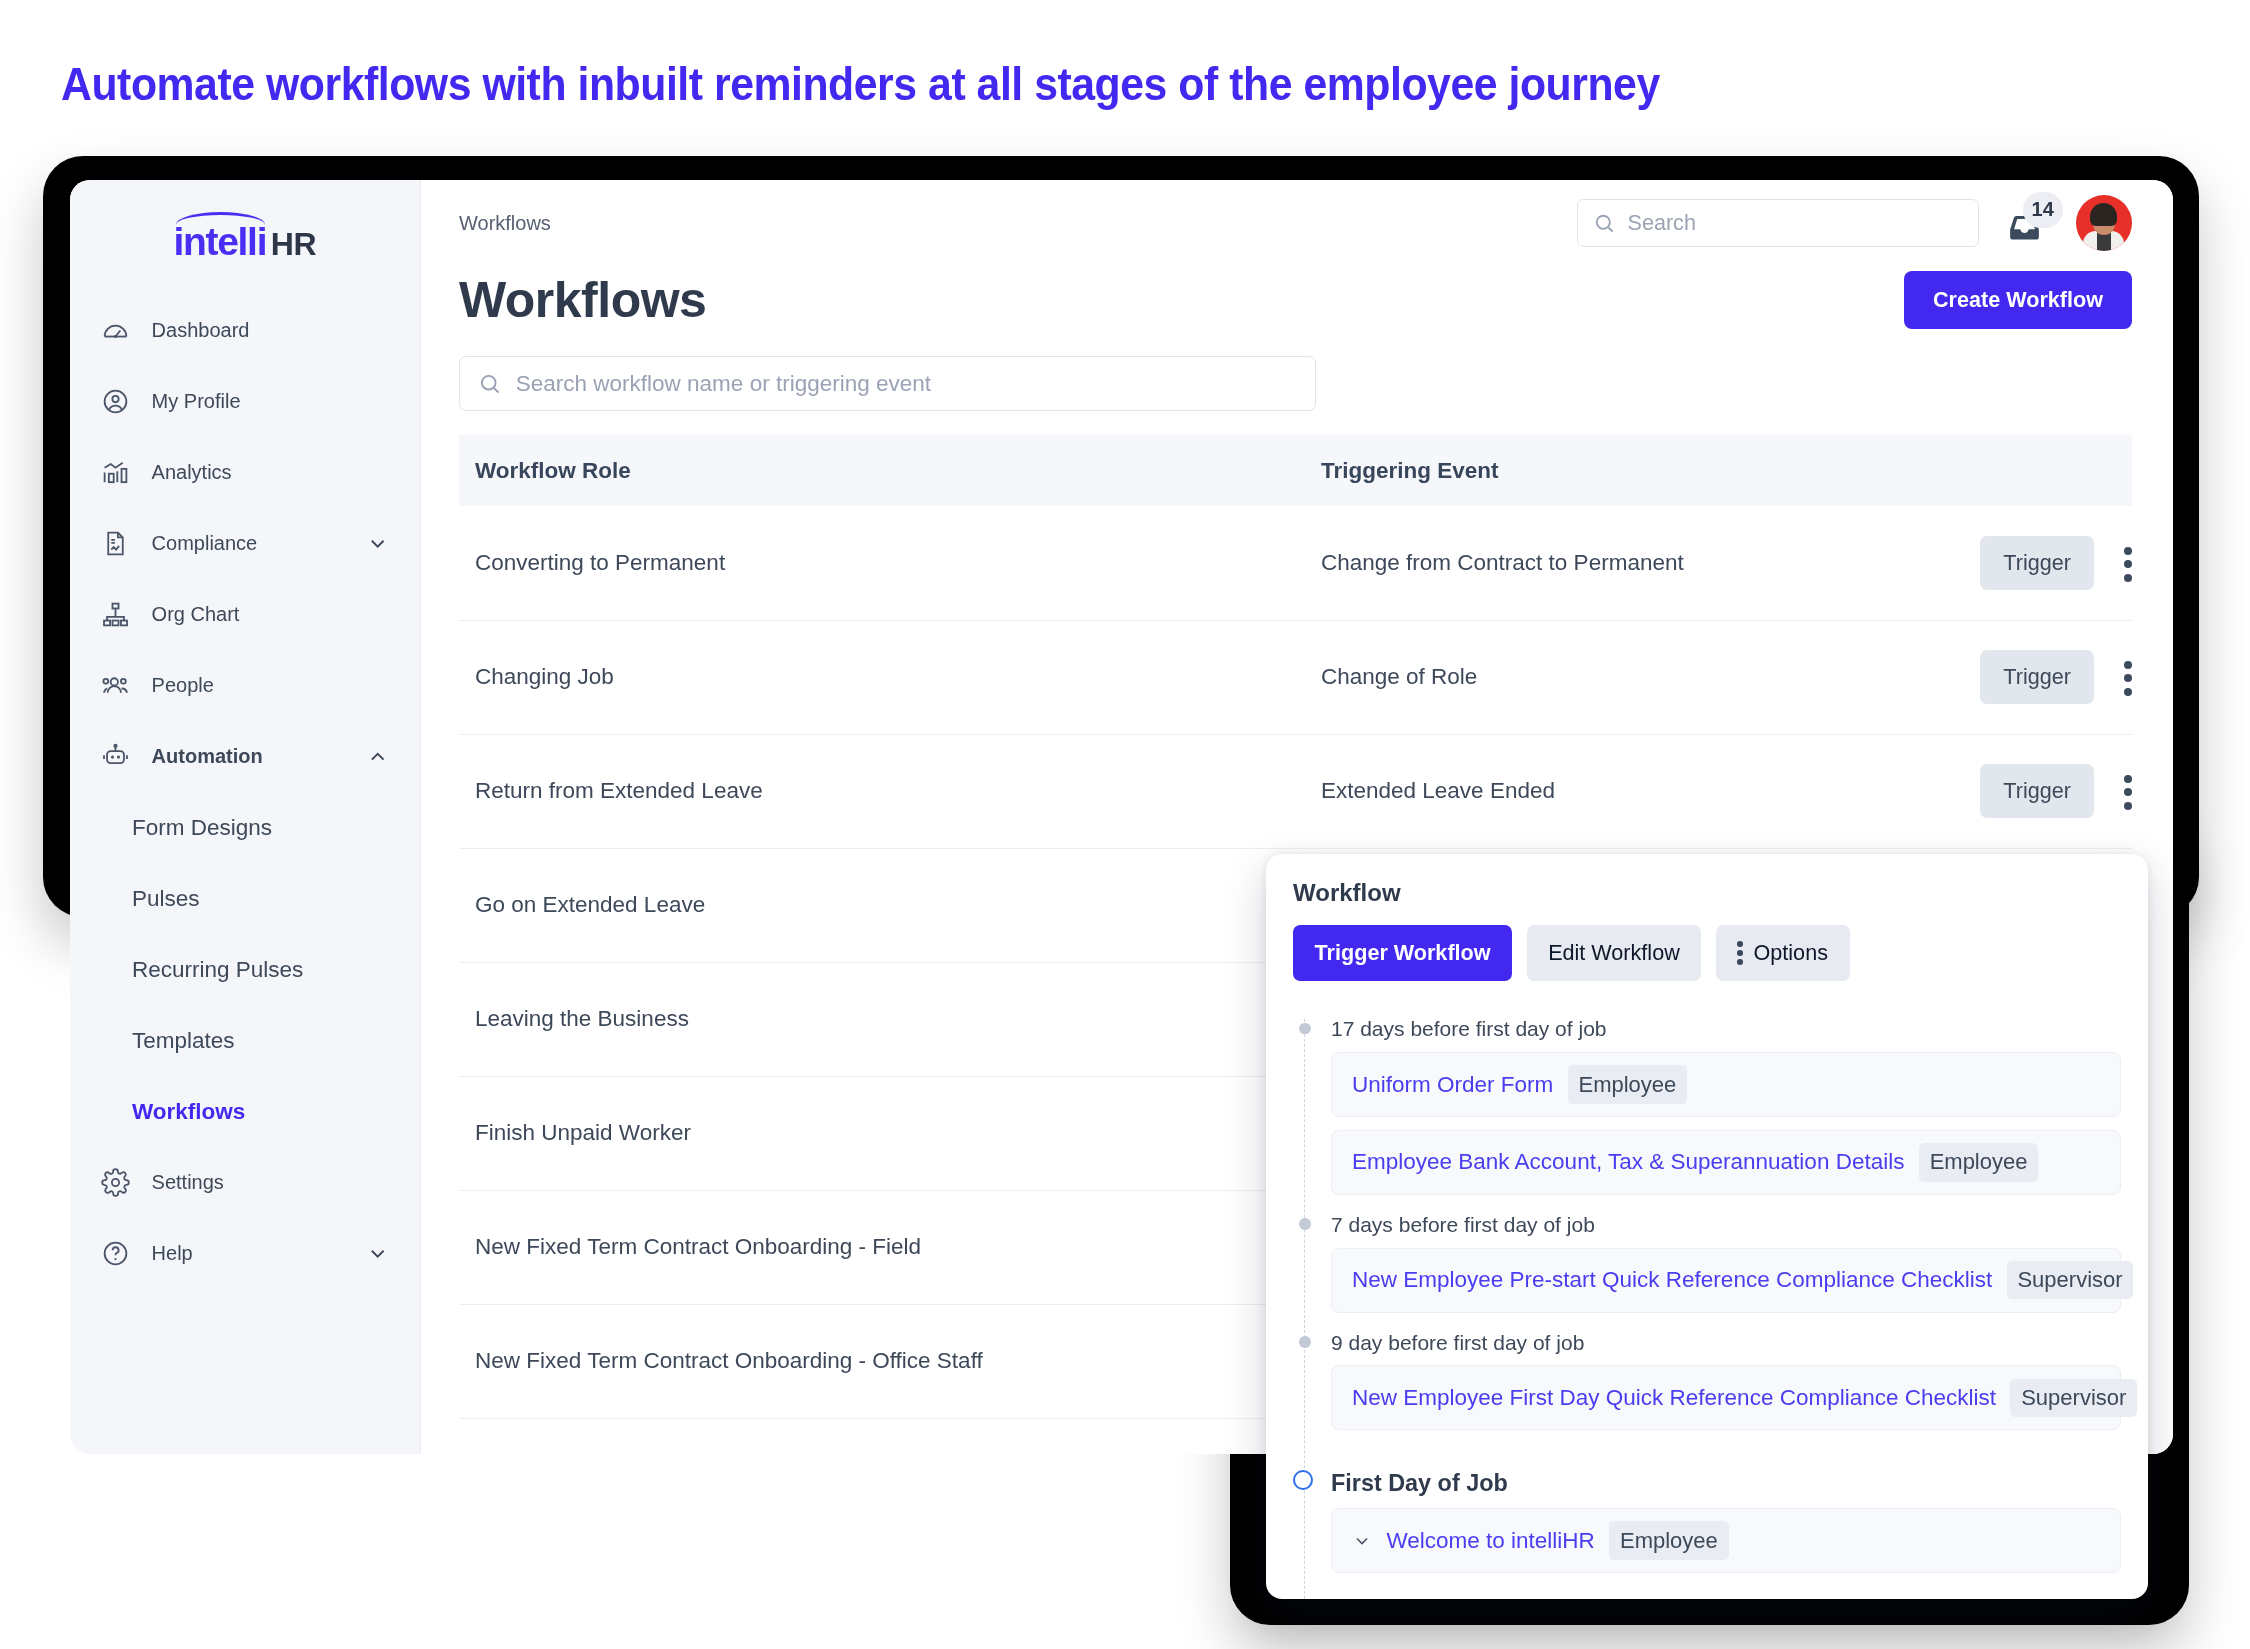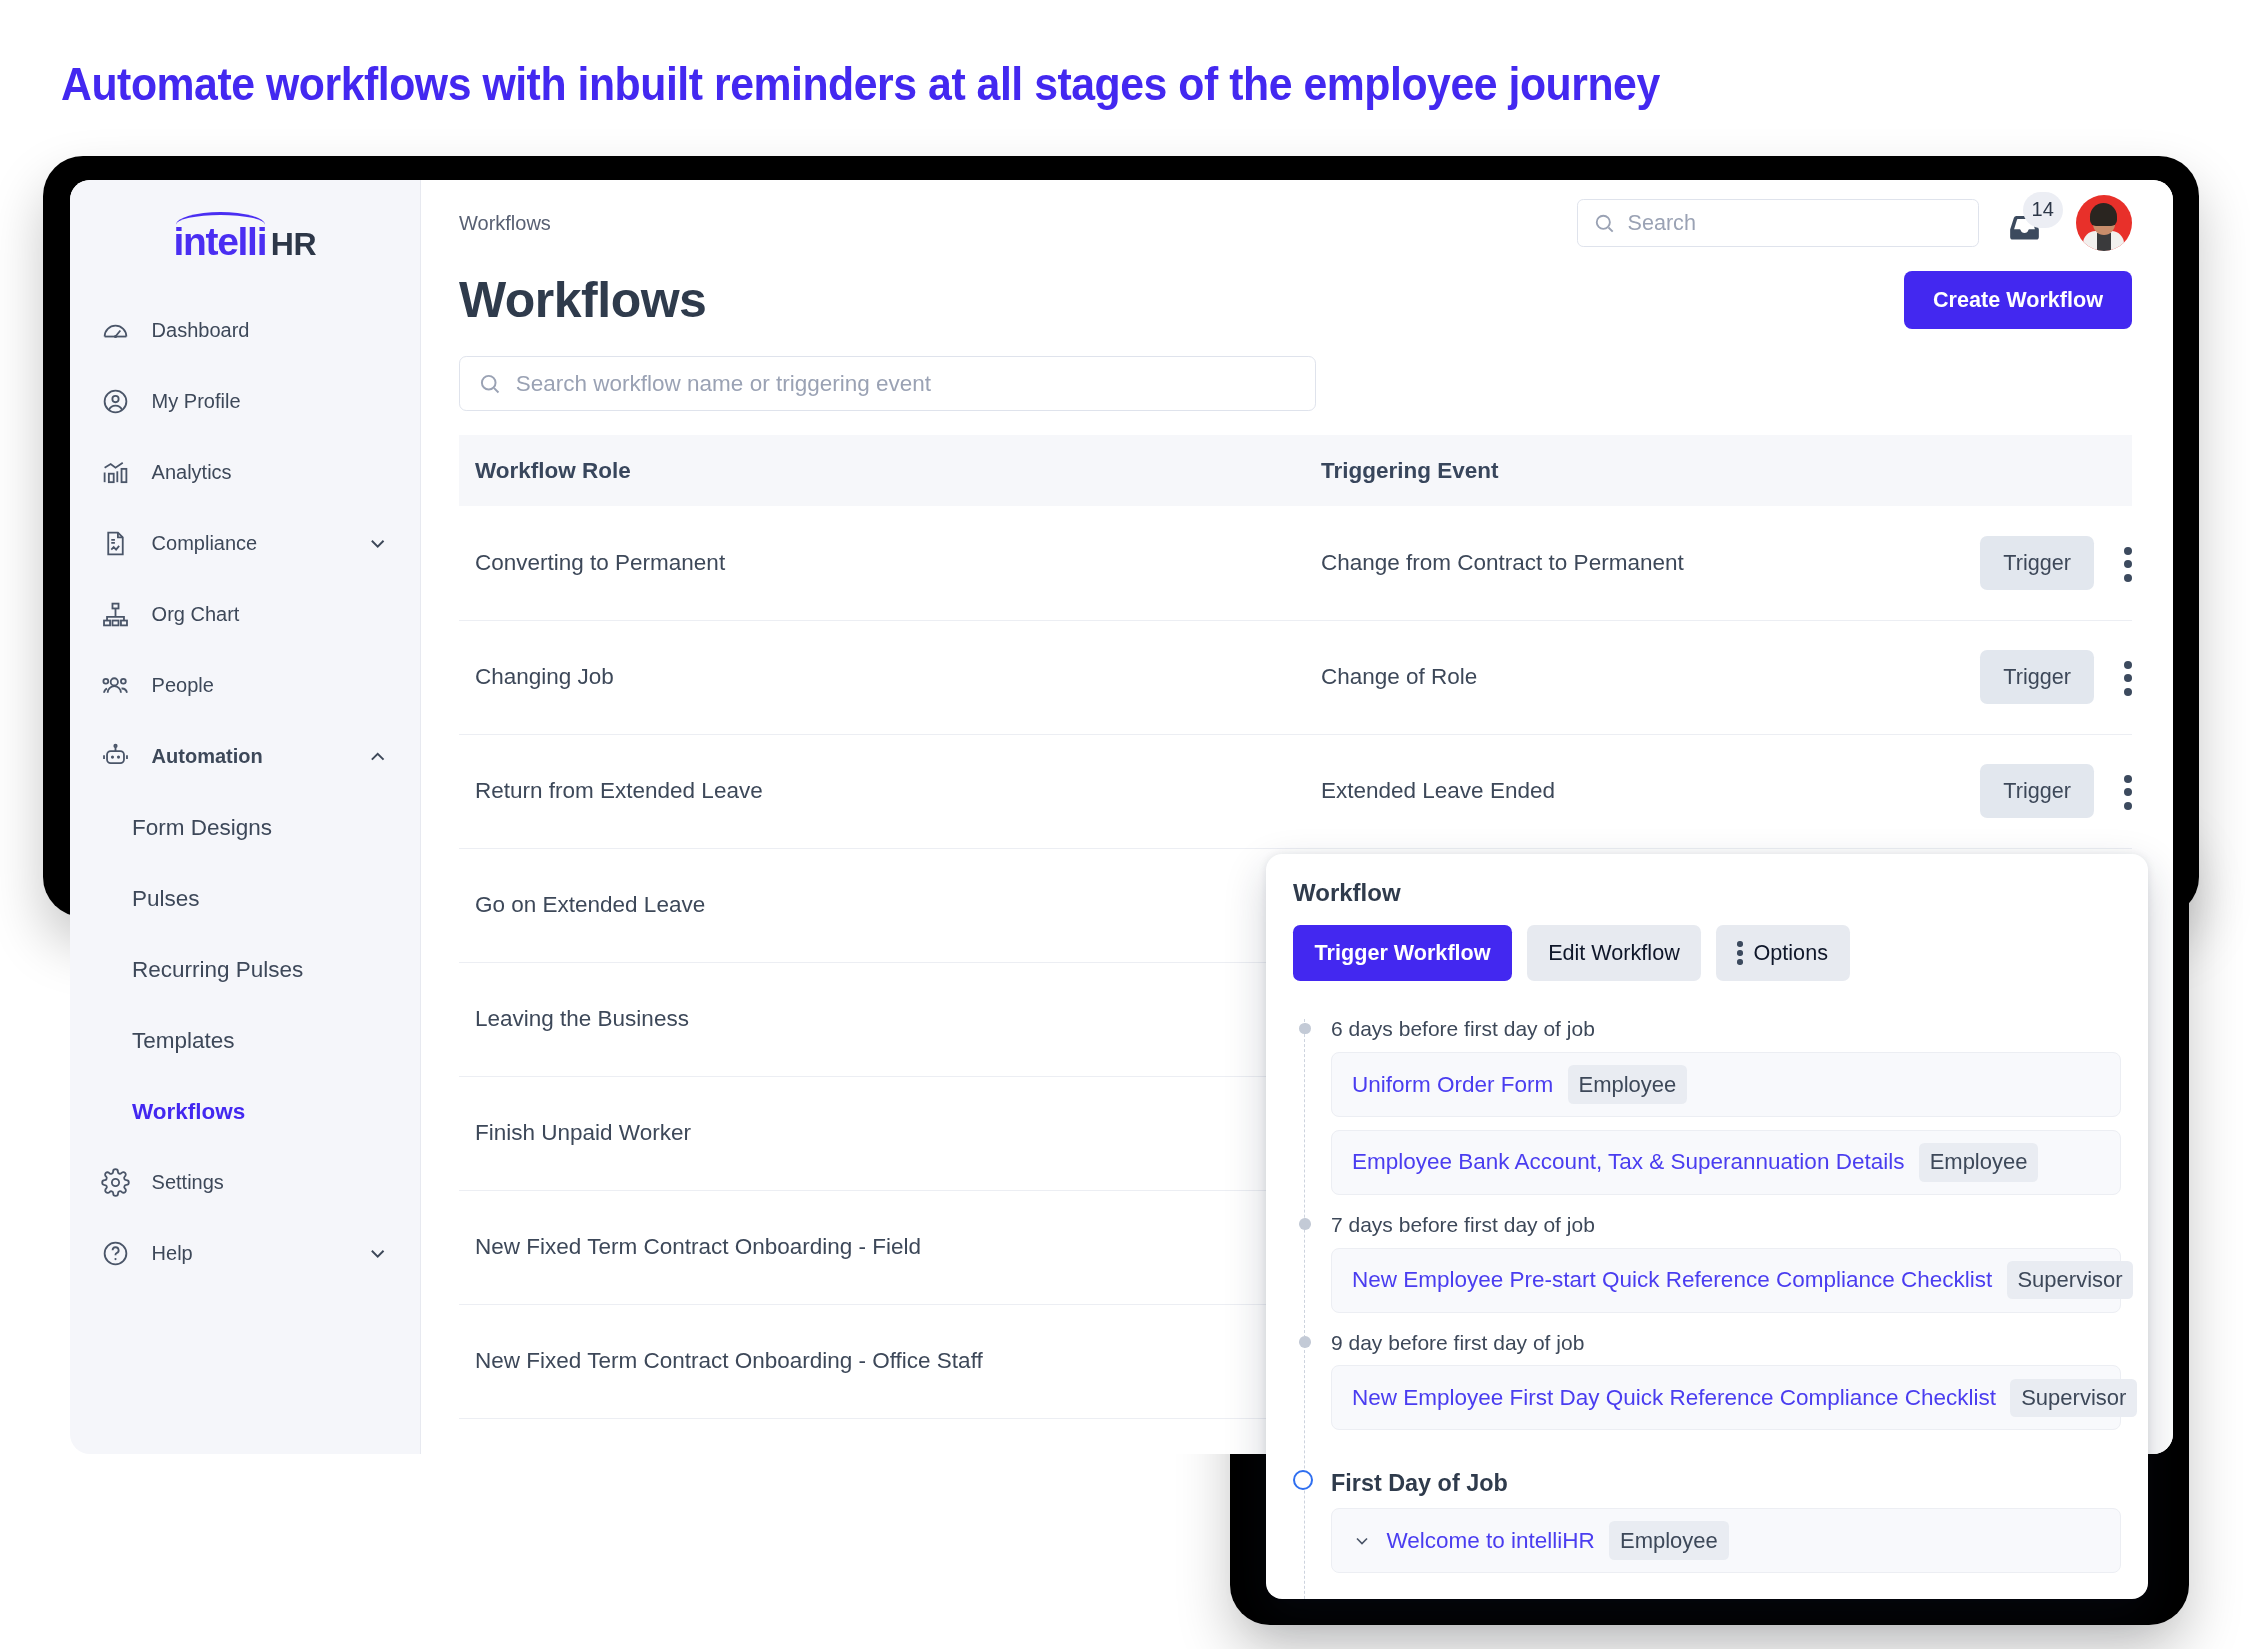--- a/index.html
+++ b/index.html
@@ -96,21 +96,21 @@
     width: 402px; height: 48px; border: 0.9px solid #dfe3ec; border-radius: 6.3px;
     display: flex; align-items: center; gap: 11.7px; padding: 0 15.3px; background: #fff;
   }
   .search-box .ico { width: 22.5px; height: 22.5px; color: #9aa2b4; flex: 0 0 22.5px; }
   .search-box .ph { font-size: 21.6px; color: #9aa2b4; }
   .inbox-wrap { position: relative; width: 47px; height: 47px; }
   .inbox-wrap .ico { width: 41px; height: 41px; color: #3c4a5e; position:absolute; left:0; top:7.2px;}
   .badge {
     position: absolute; right: -11.7px; top: -8px;
     min-width: 40px; height: 36px; border-radius: 20px;
-    background: #eceef4; color: #2d3748; font-size: 20px; font-weight: 400;
+    background: #eceef4; color: #2d3748; font-size: 20px; font-weight: 700;
     display: flex; align-items: center; justify-content: center; padding: 0 7.2px;
   }
   .avatar {
     width: 56px; height: 56px; border-radius: 50%; overflow: hidden;
     background: #e8302a; position: relative; flex: 0 0 56px;
   }
   .avatar .hair { position:absolute; left:14.4px; top:8px; width:27px; height:23.4px; background:#2a2520; border-radius:14.4px 14.4px 6.3px 6.3px; }
   .avatar .face { position:absolute; left:17px; top:15.3px; width:21.6px; height:25px; background:#c98d6b; border-radius:10.8px 10.8px 11.7px 11.7px; }
   .avatar .body { position:absolute; left:7.2px; bottom:0; width:41px; height:20px; background:#f2f0ee; border-radius:12.6px 12.6px 0 0; }
   .avatar .torso { position:absolute; left:21px; bottom:0; width:14.4px; height:18px; background:#3a3a3c; }
@@ -472,21 +472,21 @@
         <span>Options</span>
       </button>
     </div>
 
     <div class="timeline">
       <span class="tl-line" style="height:630px;"></span>
 
       <div class="tl-group">
         <div class="tl-label">
           <span class="tl-dot"></span>
-          <span>6 days before first day of job</span>
+          <span>17 days before first day of job</span>
         </div>
         <div class="tl-card">
           <span class="tl-link">Uniform Order Form</span>
           <span class="tag">Employee</span>
         </div>
         <div class="tl-card">
           <span class="tl-link">Employee Bank Account, Tax &amp; Superannuation Details</span>
           <span class="tag">Employee</span>
         </div>
       </div>

